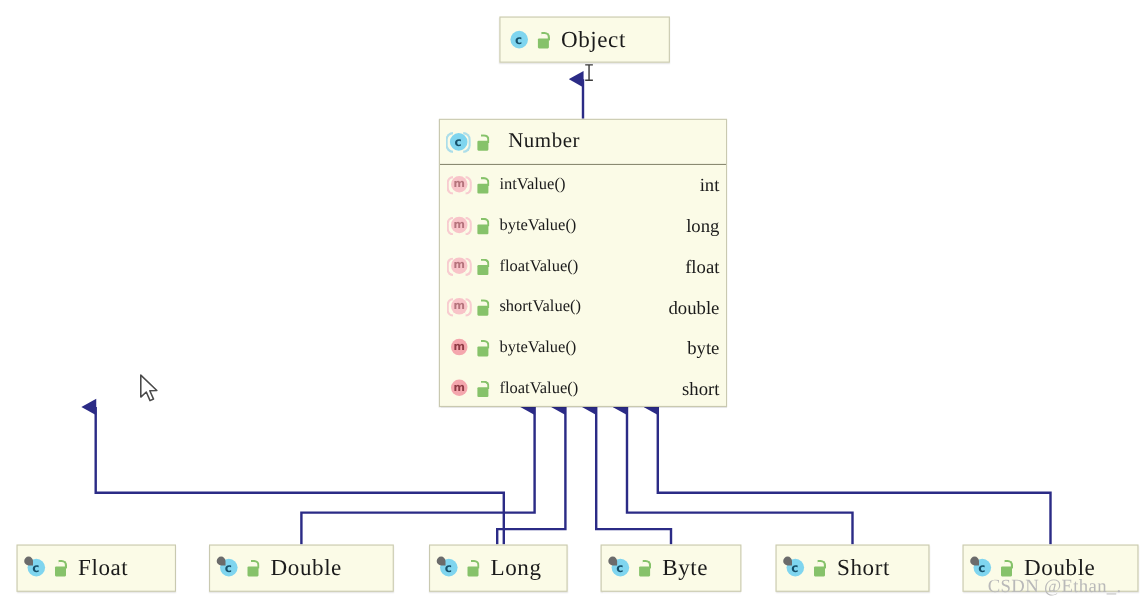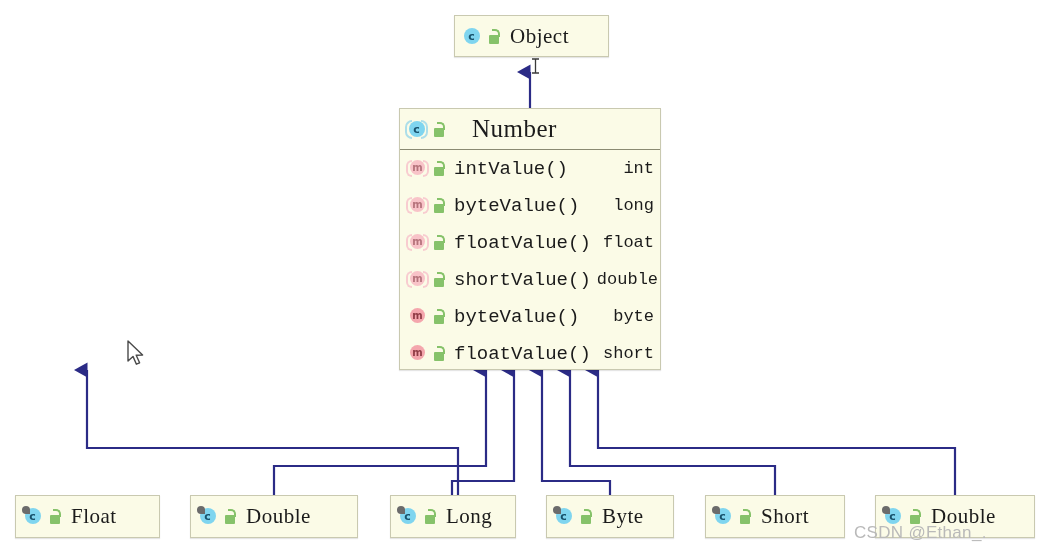--- a/index.html
+++ b/index.html
@@ -49,22 +49,22 @@
   }
   .class-name {
     font-family: Liberation Serif, serif;
     font-size: 21px;
     color: #1b1b1b;
     letter-spacing: 0.5px;
     margin-left: 9px;
     white-space: nowrap;
   }
   .uml-box.with-members .class-name {
-    font-size: 25px;
-    margin-left: 26px;
+    font-size: 19px;
+    margin-left: 16px;
   }
 
   
   .ico {
     position: relative;
     flex: 0 0 auto;
     display: inline-block;
   }
   .ico-class {
     width: 19px;
@@ -209,28 +209,28 @@
     position: relative;
   }
   .member-row {
     display: flex;
     align-items: center;
     height: 37px;
     padding: 0 6px 0 9px;
     box-sizing: border-box;
   }
   .member-name {
-    font-family: Liberation Mono, monospace;
-    font-size: 19px;
+    font-family: Liberation Serif, serif;
+    font-size: 15px;
     color: #1b1b1b;
     margin-left: 8px;
     white-space: nowrap;
   }
   .member-type {
-    font-family: Liberation Mono, monospace;
+    font-family: Liberation Serif, serif;
     font-size: 17px;
     color: #1b1b1b;
     margin-left: auto;
     padding-left: 6px;
     white-space: nowrap;
   }
 
   
   #cursor {
     position: absolute;
@@ -243,23 +243,23 @@
     position: absolute;
     left: 531px;
     top: 58px;
     width: 9px;
     height: 16px;
   }
 
   
   #watermark {
     position: absolute;
-    left: 854px;
+    left: 898px;
     top: 523px;
-    font-family: Liberation Sans, sans-serif;
+    font-family: Liberation Serif, serif;
     font-size: 17px;
     color: #b9b9b9;
     white-space: nowrap;
     letter-spacing: 0.3px;
   }
 </style>
 </head>
 <body>
 
 <div id="stage">

